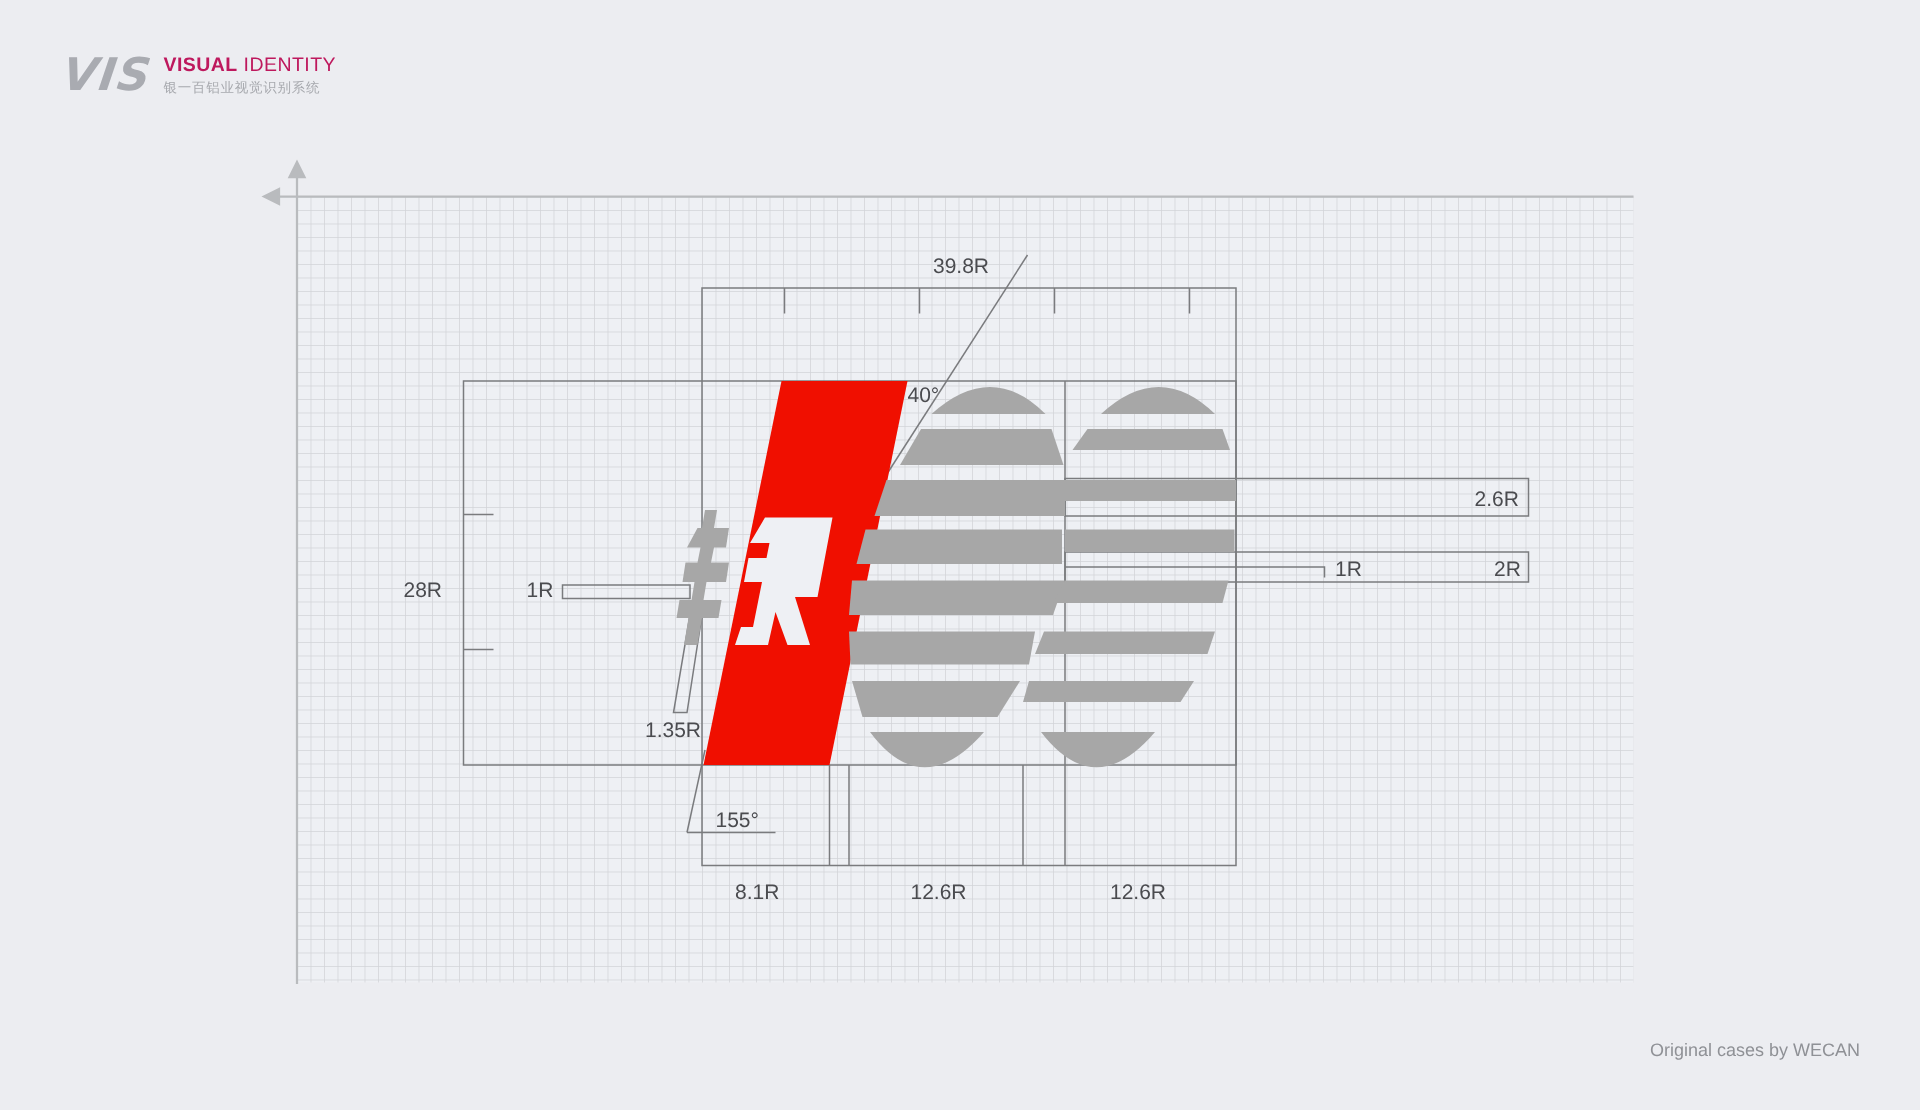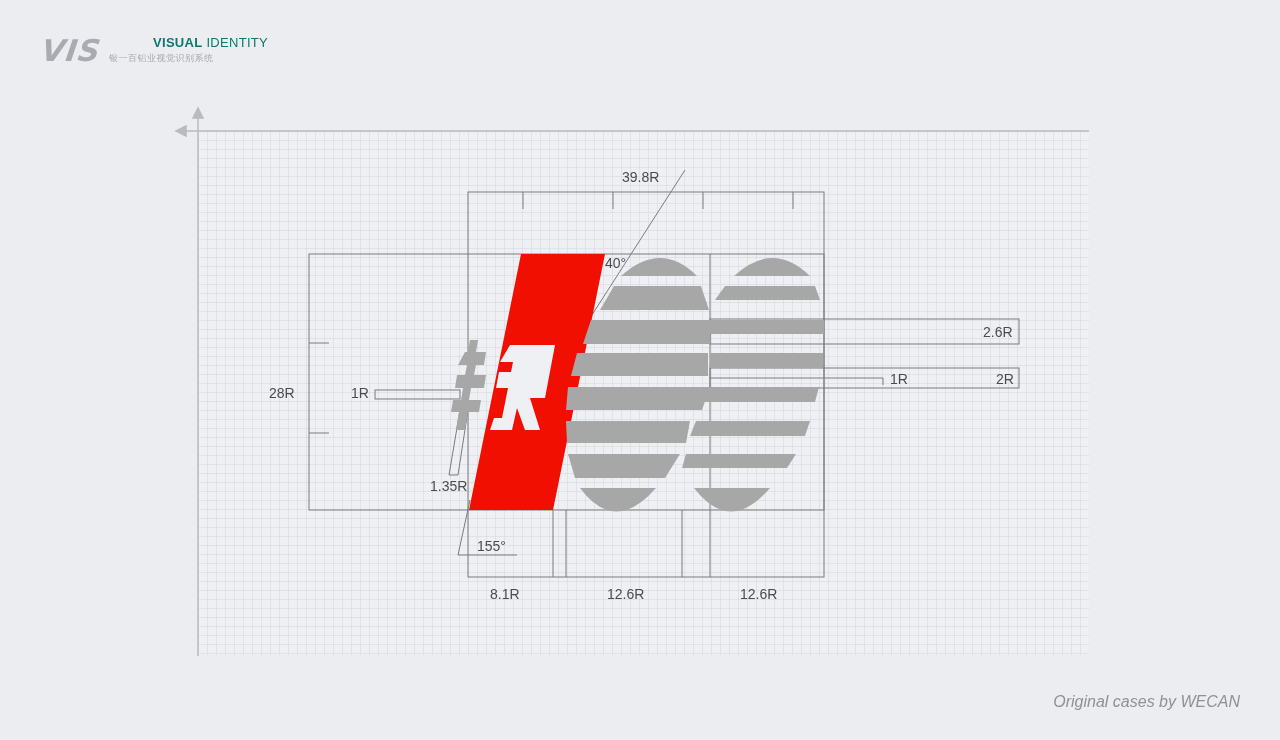--- a/index.html
+++ b/index.html
@@ -8,24 +8,24 @@
     background:#ecedf1;
     font-family:"Liberation Sans", sans-serif;
   }
   .brand { position:absolute; left:42px; top:36px; display:flex; align-items:flex-start; }
   .brand-mark {
     font-family:"DejaVu Sans", sans-serif; font-weight:bold; font-style:italic;
     font-size:30px; letter-spacing:1px; color:#a9abb1; line-height:30px;
     transform:skewX(-8deg);
   }
   .brand-text { margin-left:8px; display:flex; flex-direction:column; }
-  .brand-title { font-size:13px; color:#0f766e; letter-spacing:0.3px; line-height:14px;margin-left:44px; }
+  .brand-title { font-size:13px; color:#be185d; letter-spacing:0.3px; line-height:14px; }
   .brand-title b { font-weight:bold; }
   .brand-sub { font-size:9px; color:#a7a9ae; line-height:12px; letter-spacing:0.5px; margin-top:2px;font-family:Liberation Serif, serif; }
-  .footer { position:absolute; right:40px; top:693px; font-size:16px; color:#8f9196;font-style:italic; }
+  .footer { position:absolute; right:40px; top:693px; font-size:12px; color:#8f9196; }
   svg.canvas { position:absolute; left:0; top:0; }
   .lbl { font-family:"Liberation Sans", sans-serif; font-size:14px; fill:#4a4b4f; }
 </style>
 </head>
 <body>
 
 <div class="brand">
   <div class="brand-mark">VIS</div>
   <div class="brand-text">
     <div class="brand-title"><b>VISUAL</b><span> IDENTITY</span></div>

